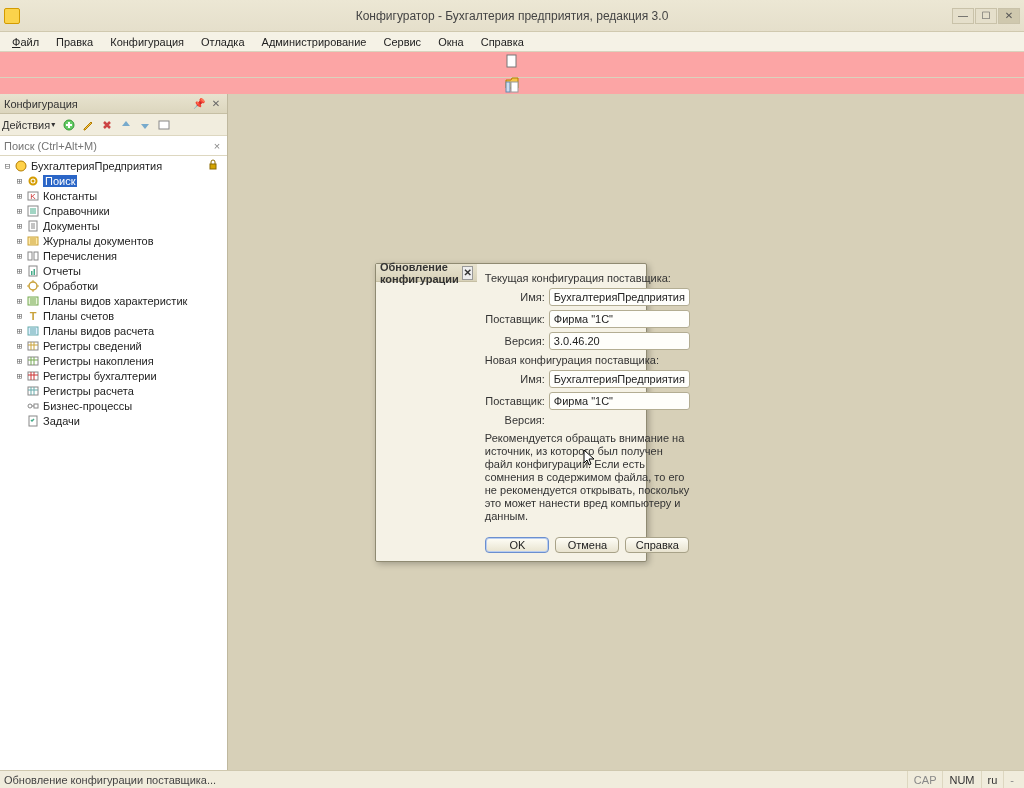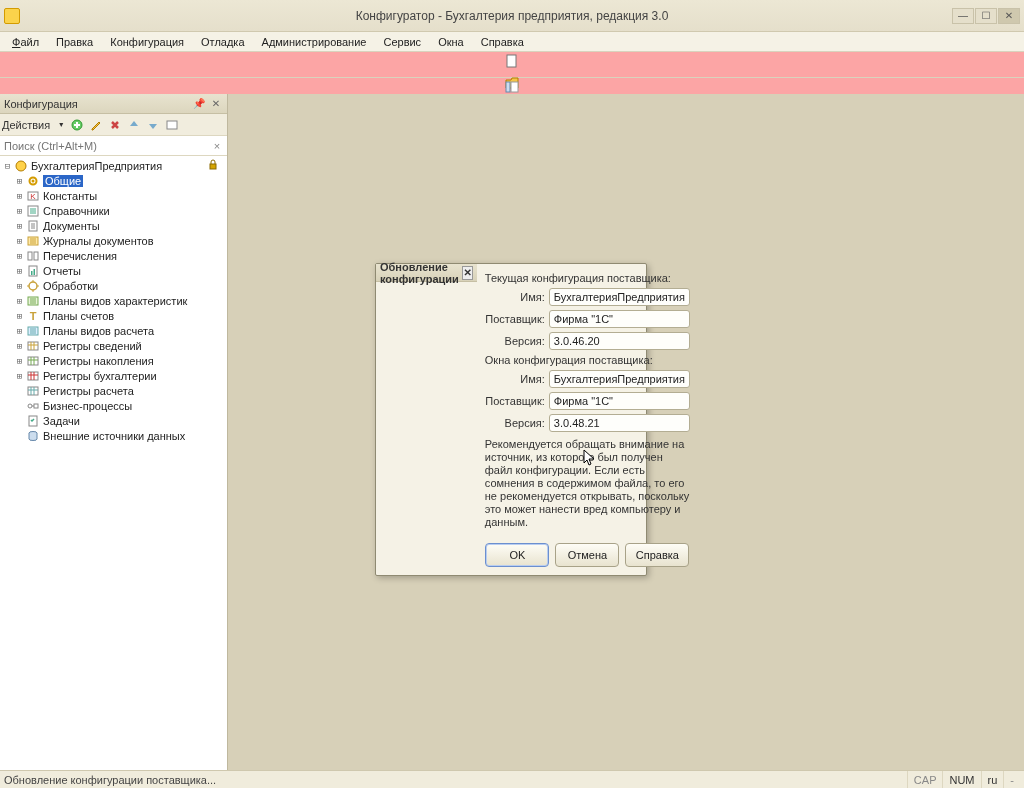--- a/index.html
+++ b/index.html
@@ -83,21 +83,21 @@
   }
   .panel-title .pin, .panel-title .close {
     width:14px; height:14px; display:flex; align-items:center; justify-content:center;
     font-size:10px; color:#666; margin-left:2px;
   }
   .panel-title .spacer { flex:1; }
   .panel-actions {
     height:22px; background:#f1edde; border-bottom:1px solid #ddd7c0;
     display:flex; align-items:center; padding:0 2px; gap:1px;
   }
-  .panel-actions .lbl { margin-right:8px; color:#333;}
+  .panel-actions .lbl { margin-right:0; color:#333;}
   .panel-actions .mini {
     width:18px; height:18px; display:flex; align-items:center; justify-content:center;
   }
   .panel-actions .mini svg { width:14px; height:14px; }
   .panel-search {
     height:20px; border-bottom:1px solid #ddd7c0; display:flex; align-items:center;
     padding:0 2px; background:#fff;
   }
   .panel-search input {
     flex:1; border:none; outline:none; font-size:11px; color:#999; background:transparent;
@@ -136,21 +136,21 @@
   .section-label { color:#333; margin:2px 0 4px 0; }
   .field-row { display:flex; align-items:center; margin-bottom:4px; }
   .field-row .fl { width:64px; text-align:right; color:#333; padding-right:4px;}
   .field-row .fi {
     flex:1; height:18px; border:1px solid #b3ad93; border-radius:3px; background:#fefefb;
     padding:1px 4px; color:#222; line-height:14px;
   }
   .dlg-text { color:#333; margin:6px 0 10px 0; line-height:13px;}
   .dlg-buttons { display:flex; justify-content:center; gap:6px; padding-top:4px;}
   .dlg-btn {
-    min-width:64px; height:24px; border:1px solid #a8a288; border-radius:4px;
+    min-width:64px; height:16px; border:1px solid #a8a288; border-radius:4px;
     background:linear-gradient(#fefdf6,#e8e3cf); color:#222; font-size:11px;
     display:flex; align-items:center; justify-content:center; cursor:default;
   }
   .dlg-btn.default { border-color:#6b8fcf; box-shadow:0 0 0 1px #b8cdf0 inset; }
   
   .statusbar {
     position:absolute; bottom:0; left:0; right:0; height:18px;
     background:#f0ecdc; border-top:1px solid #cfc8ae;
     display:flex; align-items:center; padding:0 4px; font-size:11px; color:#444;
   }
@@ -396,21 +396,21 @@
             </svg></span>
         </div>
         <div class="tree-row l2 selected">
           <span class="tw">⊞</span>
           <span class="ic">
             <svg viewBox="0 0 14 14">
               <circle cx="7" cy="7" r="3.5" fill="none" stroke="#d49b00" stroke-width="2"></circle>
               <circle cx="7" cy="7" r="1.5" fill="#d49b00"></circle>
             </svg>
           </span>
-          <span class="lbl">Общие</span>
+          <span class="lbl">Поиск</span>
         </div>
         <div class="tree-row l2">
           <span class="tw">⊞</span>
           <span class="ic">
             <svg viewBox="0 0 14 14">
               <rect x="2" y="3" width="10" height="8" fill="#fff" stroke="#888"></rect>
               <text x="7" y="10" font-size="8" text-anchor="middle" fill="#c33">K</text>
             </svg>
           </span>
           <span class="lbl">Константы</span>
@@ -558,30 +558,20 @@
         </div>
         <div class="tree-row l2">
           <span class="tw"></span>
           <span class="ic">
             <svg viewBox="0 0 14 14">
               <rect x="3" y="2" width="8" height="10" fill="#fff" stroke="#888"></rect>
               <path d="M5 6l1 1 2-2" stroke="#4a8" fill="none" stroke-width="1.5"></path>
             </svg>
           </span>
           <span class="lbl">Задачи</span>
-        </div>
-        <div class="tree-row l2">
-          <span class="tw"></span>
-          <span class="ic">
-            <svg viewBox="0 0 14 14">
-              <ellipse cx="7" cy="4" rx="4" ry="1.5" fill="#cde" stroke="#68a"></ellipse>
-              <path d="M3 4v6a4 1.5 0 0 0 8 0V4" fill="#cde" stroke="#68a"></path>
-            </svg>
-          </span>
-          <span class="lbl">Внешние источники данных</span>
         </div>
       </div>
   </div>
 
   <div class="workspace"></div>
 </div>
 
 <div class="dialog">
   <div class="dlg-title">
     <span>Обновление конфигурации</span>
@@ -594,32 +584,31 @@
       <div class="fi">БухгалтерияПредприятия</div>
     </div>
     <div class="field-row">
       <div class="fl">Поставщик:</div>
       <div class="fi">Фирма "1С"</div>
     </div>
     <div class="field-row">
       <div class="fl">Версия:</div>
       <div class="fi">3.0.46.20</div>
     </div>
-    <div class="section-label">Окна конфигурация поставщика:</div>
+    <div class="section-label">Новая конфигурация поставщика:</div>
     <div class="field-row">
       <div class="fl">Имя:</div>
       <div class="fi">БухгалтерияПредприятия</div>
     </div>
     <div class="field-row">
       <div class="fl">Поставщик:</div>
       <div class="fi">Фирма "1С"</div>
     </div>
     <div class="field-row">
       <div class="fl">Версия:</div>
-      <div class="fi">3.0.48.21</div>
     </div>
     <div class="dlg-text">Рекомендуется обращать внимание на источник, из которого был получен файл конфигурации. Если есть сомнения в содержимом файла, то его не рекомендуется открывать, поскольку это может нанести вред компьютеру и данным.</div>
     <div class="dlg-buttons">
       <div class="dlg-btn default">OK</div>
       <div class="dlg-btn">Отмена</div>
       <div class="dlg-btn">Справка</div>
     </div>
   </div>
 </div>
 

